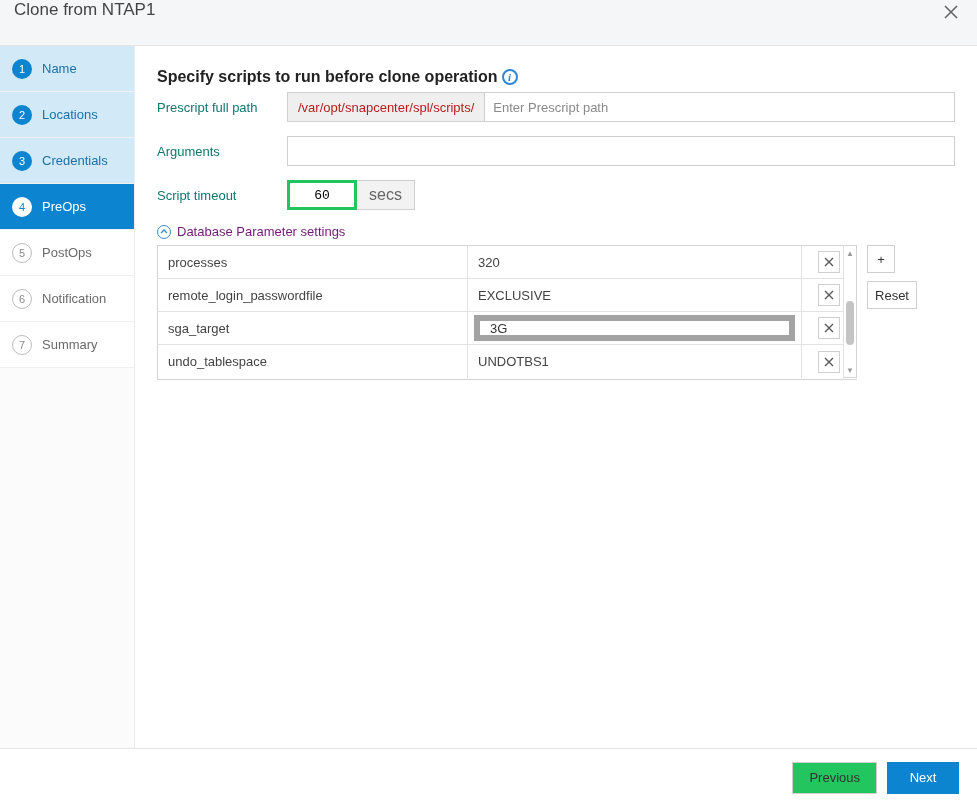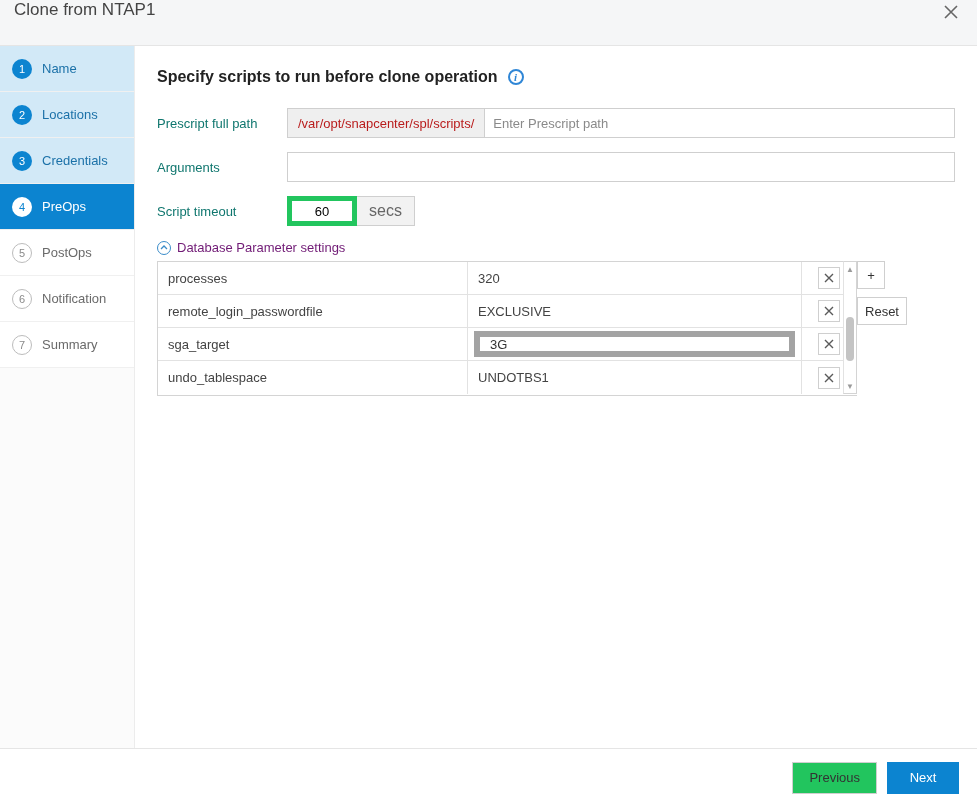--- a/index.html
+++ b/index.html
@@ -48,22 +48,22 @@
   .step.completed .num { background: #0c84d0; color: #fff; }
   .step.active { background: #0c84d0; color: #fff; }
   .step.active .num { background: #fff; color: #0c84d0; }
   .step.pending { background: #fff; color: #6a6a6a; }
   .step.pending .num { border: 1px solid #bcbcbc; color: #8a8a8a; background:#fff; }
   .main {
     flex: 1; padding: 22px 22px 0 22px; overflow: auto;
   }
   .section-title {
     font-size: 16px; color: #222; font-weight: 600;
-    display: flex; align-items: center; gap: 10px;
-    margin-bottom: 22px;
+    display: flex; align-items: center; gap: 4px;
+    margin-bottom: 6px;
   }
   .info-icon {
     width: 16px; height: 16px; border-radius: 50%;
     border: 2px solid #2f86d6; color: #2f86d6;
     font-size: 11px; font-weight: 700;
     display:flex; align-items:center; justify-content:center;
     font-style: italic; font-family: Georgia, serif;
   }
   .form-row { display:flex; align-items:center; margin-bottom: 14px; }
   .form-label { width: 130px; color: #0f766e; }
@@ -78,41 +78,41 @@
     padding:0 8px; font-size:13px; color:#333;
   }
   .path-input::placeholder { color:#8a8a8a; }
   .args-input {
     flex:1; height:30px; border:1px solid #cfcfcf;
     padding:0 8px; font-size:13px;
   }
   .timeout-group { display:flex; align-items:center; }
   .timeout-input {
     width:70px; height:30px; text-align:center;
-    border:5px solid #22c55e; font-size:13px;
+    border:3px solid #22c55e; font-size:13px;font-family:Liberation Mono, monospace;
   }
   .timeout-unit {
     height:30px; padding:0 12px; background:#f2f2f2;
     border:1px solid #cfcfcf; border-left:none;
     display:flex; align-items:center; color:#666; font-size:16px;
   }
   .collapse-header {
     margin-top: 14px;
     color:#701a75; font-size:13px;
     display:flex; align-items:center; gap:6px;
     cursor:pointer;
     margin-bottom:6px;
   }
   .collapse-caret {
     width:14px; height:14px; border-radius:50%;
     border:1px solid #3a8cc9;
     display:flex; align-items:center; justify-content:center;
   }
   .collapse-caret svg { display:block; }
-  .param-area { display:flex; align-items:flex-start; }
+  .param-area { display:flex; gap:10px; align-items:flex-start; }
   .param-grid-wrap { position:relative; }
   .param-grid {
     border:1px solid #d4d4d4; border-right:none;
     width: 700px; 
   }
   .grid-scroll { 
     width: 698px;
     height: 133px;
   }
   .param-row { display:flex; height:33px; border-bottom:1px solid #e2e2e2; }

